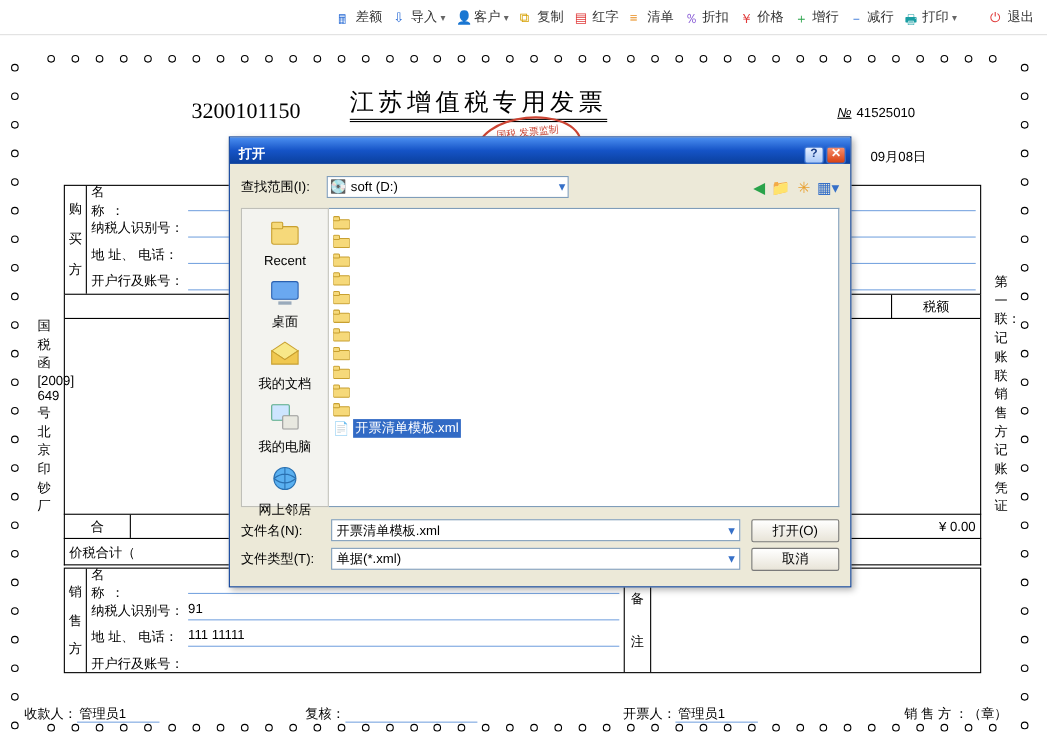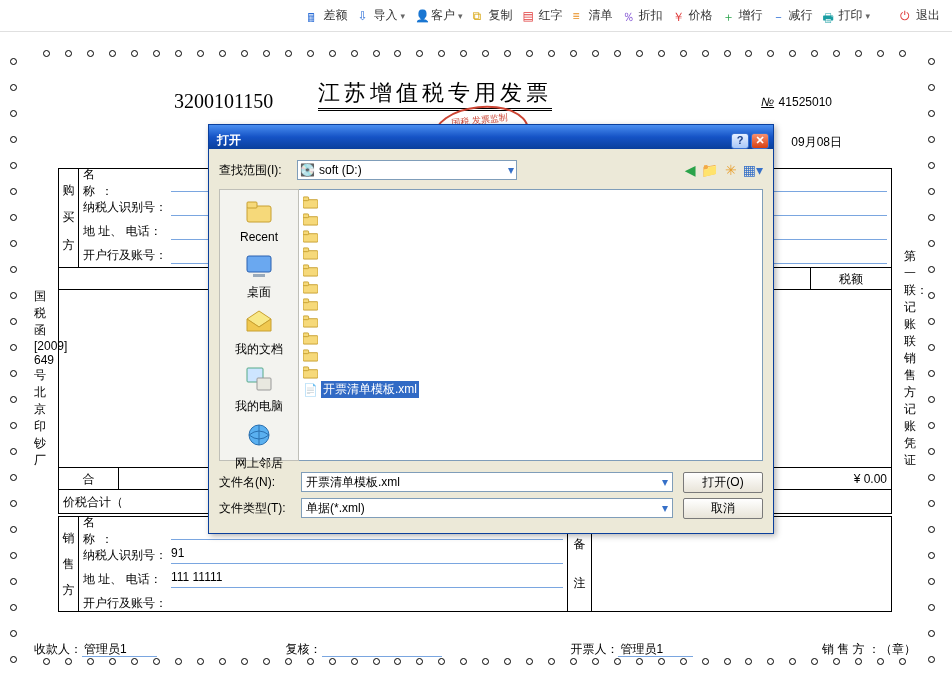--- a/index.html
+++ b/index.html
@@ -49,21 +49,21 @@
 .ith div{border-right:1px solid #000;text-align:center;line-height:22px;}
 .ith div:last-child{border-right:none;}
 .col-name{flex:1;} .col-tax{width:80px;}
 .itbody{height:156px;}
 .heji { border:1px solid #000; border-top:none; height:22px; display:flex; }
 .heji .lab{width:60px;text-align:center;line-height:22px;border-right:1px solid #000;}
 .heji .sp{flex:1;} .heji .amt{width:90px;line-height:22px;text-align:right;padding-right:4px;}
 .jshj { border:1px solid #000; border-top:none; height:24px; line-height:24px; padding-left:4px; }
 
 
-.foot { position:absolute; left:28px; bottom:14px; right:28px; display:flex; justify-content:space-between; }
+.foot { position:absolute; left:16px; bottom:14px; right:28px; display:flex; justify-content:space-between; }
 .vtext-right{position:absolute;right:26px;top:200px;width:14px;}
 .vtext-left{position:absolute;left:28px;top:240px;width:14px;}
 .dialog { position:absolute; left:208px; top:124px; width:566px; height:410px; border:1px solid #0a3f9c; box-shadow:2px 2px 6px rgba(0,0,0,.3); background:#ece9d8; }
 .titlebar{height:24px;background:linear-gradient(#4a8ef0,#1553c6 50%,#0a3f9c);display:flex;align-items:flex-end;padding:0 4px;color:#fff;font-weight:bold;}
 .titlebar .ttl{flex:1;padding-left:4px;}
 .tbtns{display:flex;gap:2px;}
 .tbtn{width:18px;height:16px;background:linear-gradient(#e8f0ff,#a8c8f8);border:1px solid #3670d0;border-radius:3px;font-size:11px;text-align:center;line-height:12px;color:#1a3f8a;cursor:pointer;}
 .tbtn.close{background:linear-gradient(#f89070,#d84010);color:#fff;}
 .dlg-body{padding:8px 10px 10px;}
 .nav-row{display:flex;align-items:center;gap:6px;height:26px;margin-bottom:6px;}

